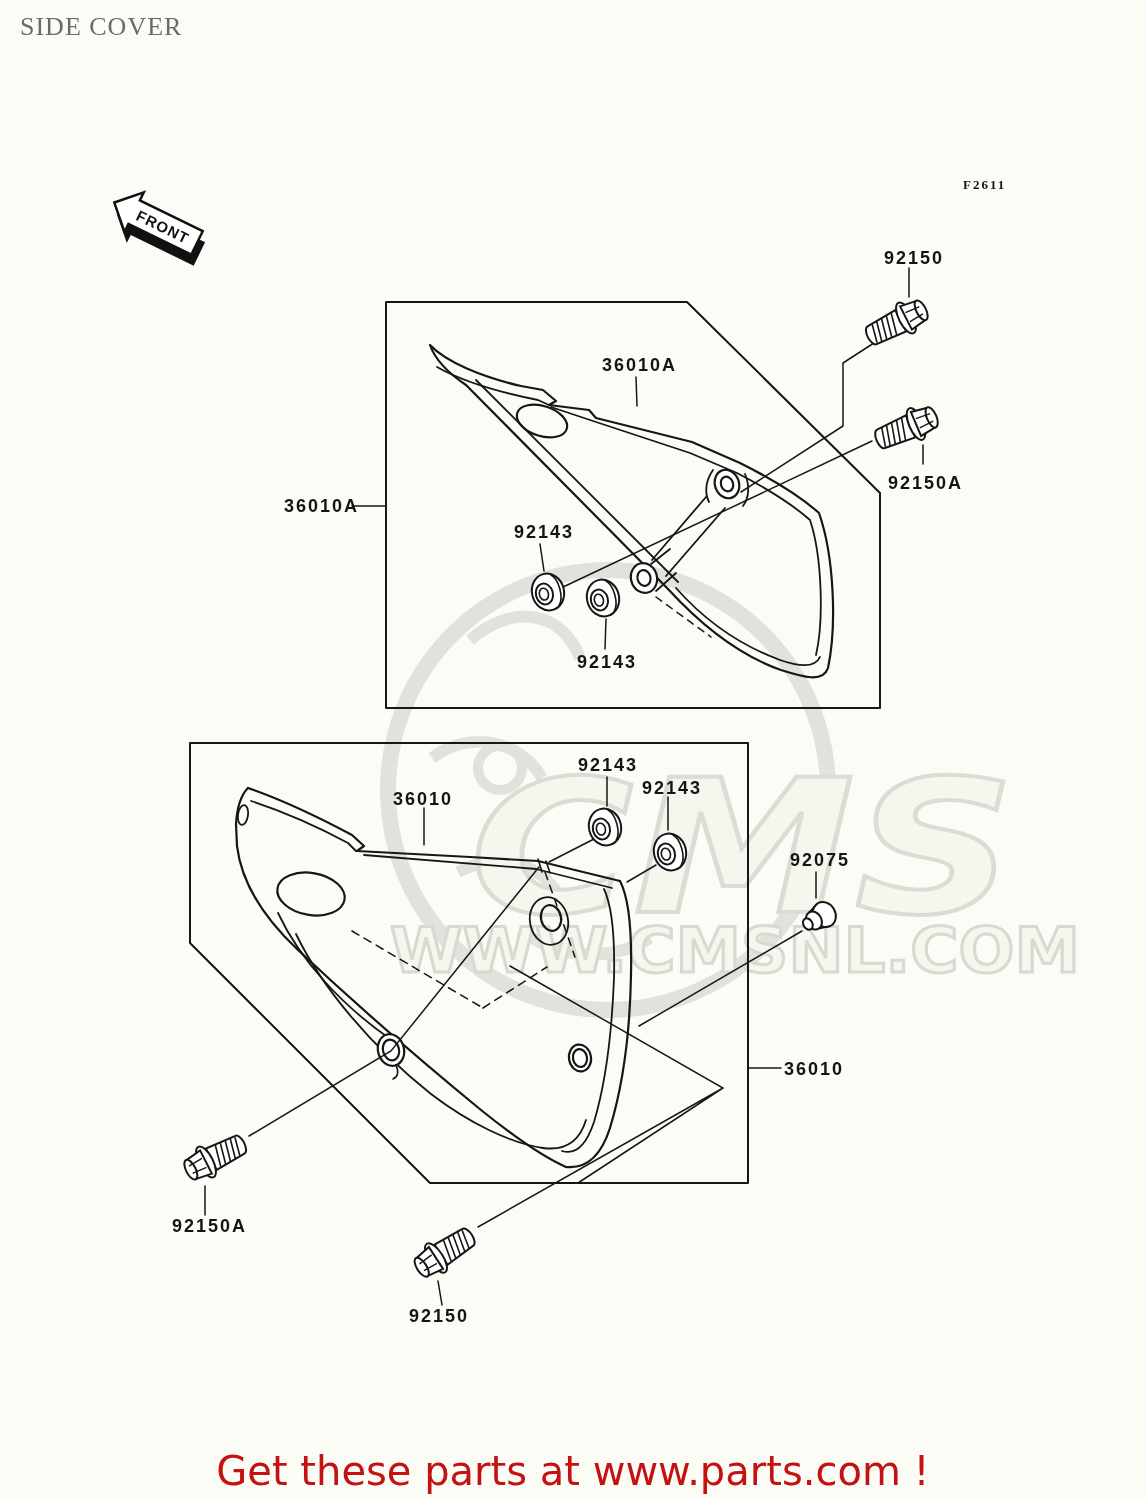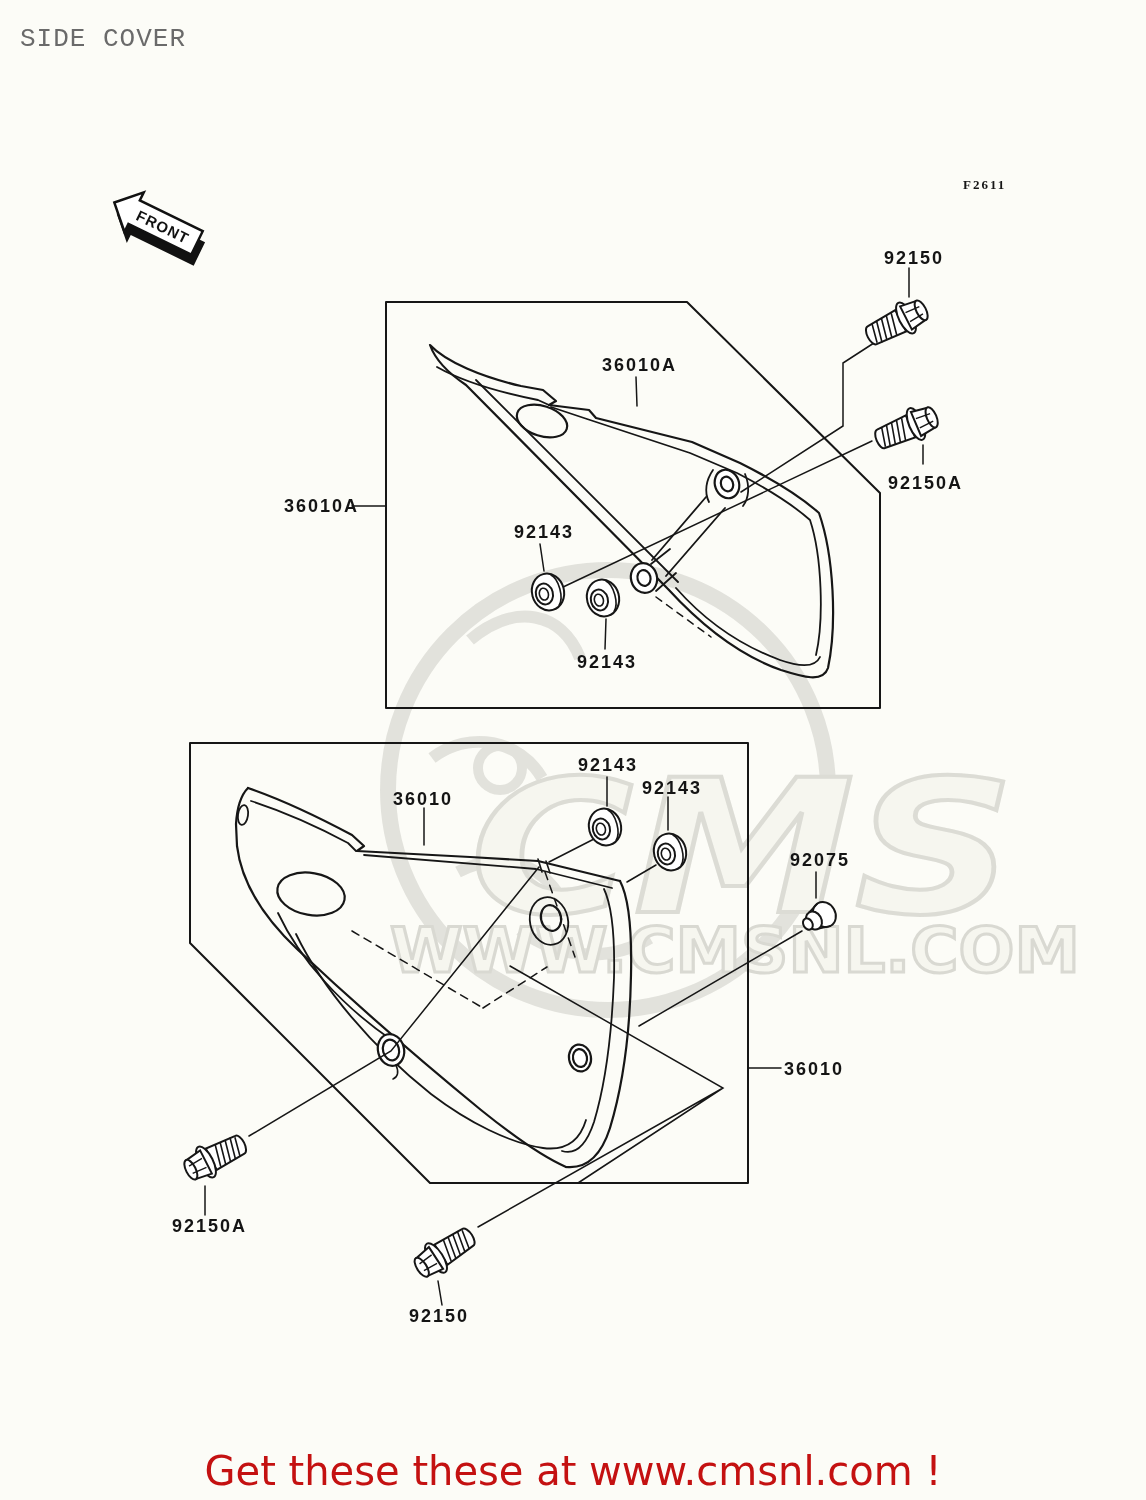--- a/index.html
+++ b/index.html
@@ -3,22 +3,22 @@
 <meta charset="utf-8">
 <style>
   html,body{margin:0;padding:0;}
   body{
     width:1146px;height:1500px;position:relative;
     background:#fcfcf7;overflow:hidden;
     font-family:"Liberation Sans",sans-serif;
   }
   .page-title{
     position:absolute;left:20px;top:12px;
-    font-family:Liberation Mono, monospace;
-    font-size:26px;color:#6a6a6a;letter-spacing:1px;margin-top:12px;
+    font-family:Liberation Serif, serif;
+    font-size:26px;color:#6a6a6a;letter-spacing:1px;
   }
   .fig-code{
     position:absolute;left:963px;top:177px;
     font-size:13px;color:#161616;letter-spacing:2px;font-weight:bold;font-family:Liberation Serif, serif;
   }
   svg.diagram{position:absolute;left:0;top:0;}
   .banner{
     position:absolute;left:0;right:0;top:1448px;height:52px;
     text-align:center;
     font-family:"DejaVu Sans",sans-serif;
@@ -166,13 +166,13 @@
     <text class="callout" x="409" y="1322">92150</text>
   </g>
 
   <g transform="translate(152,212) rotate(26)">
     <polygon points="-31,17 -9,-5 -9,4 61,4 61,30 -9,30 -9,39" fill="#111111"></polygon>
     <polygon points="-38,8 -16,-14 -16,-5 54,-5 54,21 -16,21 -16,30" fill="#ffffff" stroke="#111111" stroke-width="2.5"></polygon>
     <text x="-12" y="14" font-size="15" font-weight="bold" letter-spacing="1" fill="#111111" font-family="Liberation Sans, sans-serif">FRONT</text>
   </g>
 </svg>
 
-<div class="banner">Get these these at www.cmsnl.com !</div>
+<div class="banner">Get these parts at www.parts.com !</div>
 
 </body></html>

